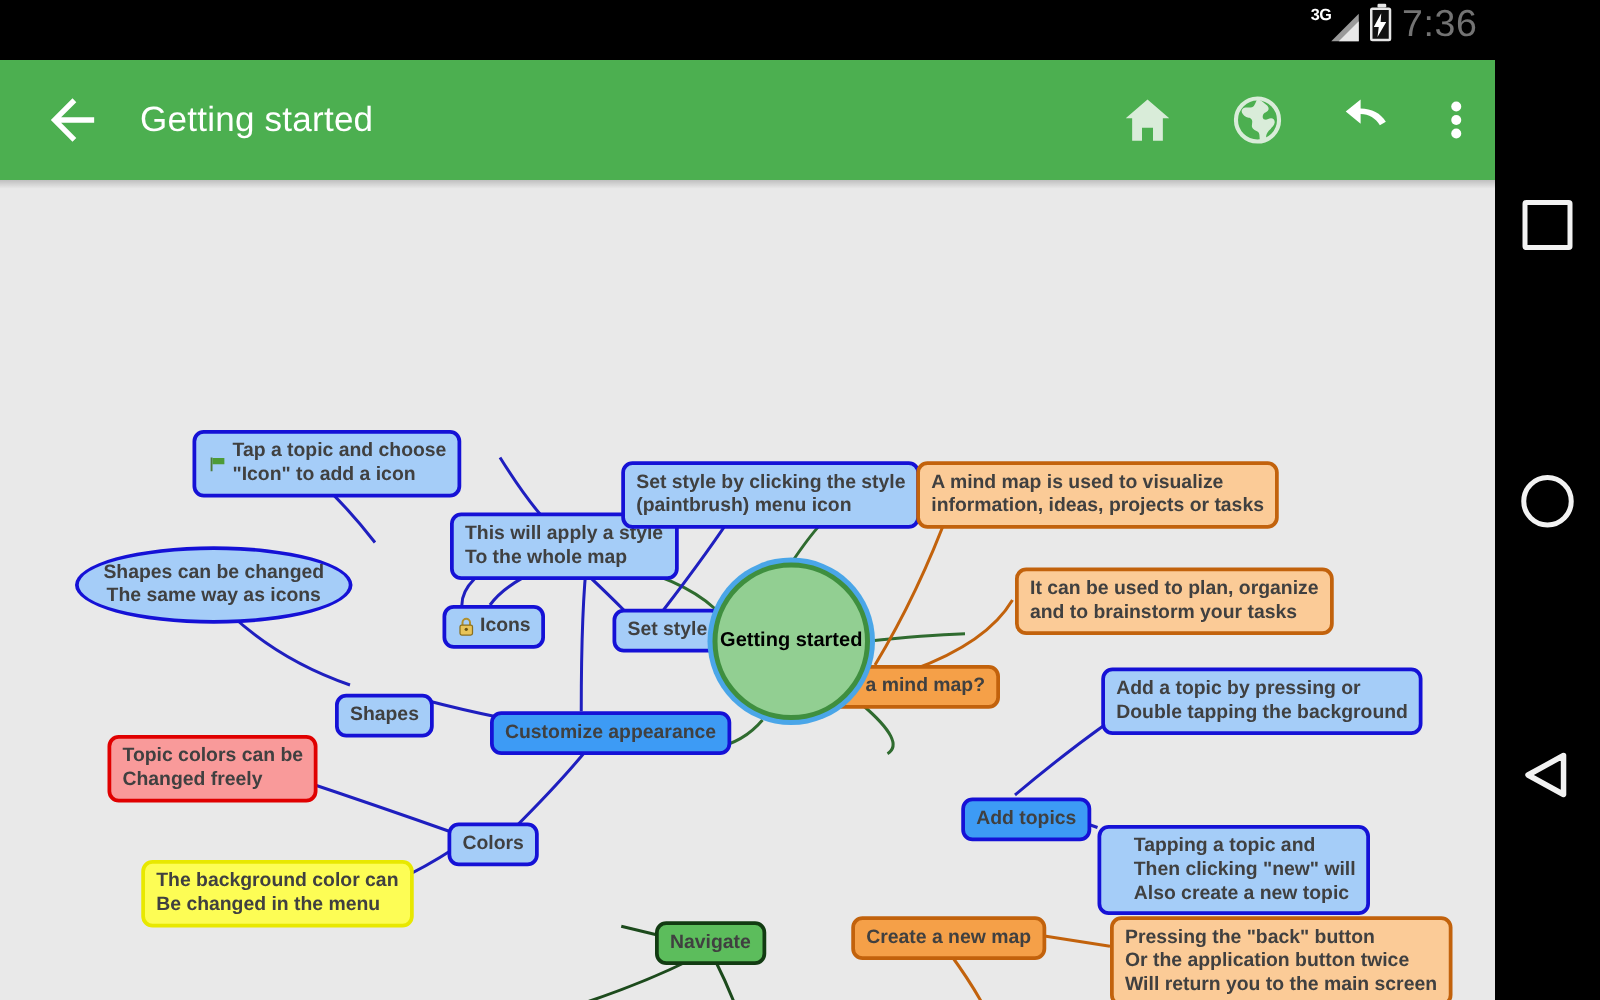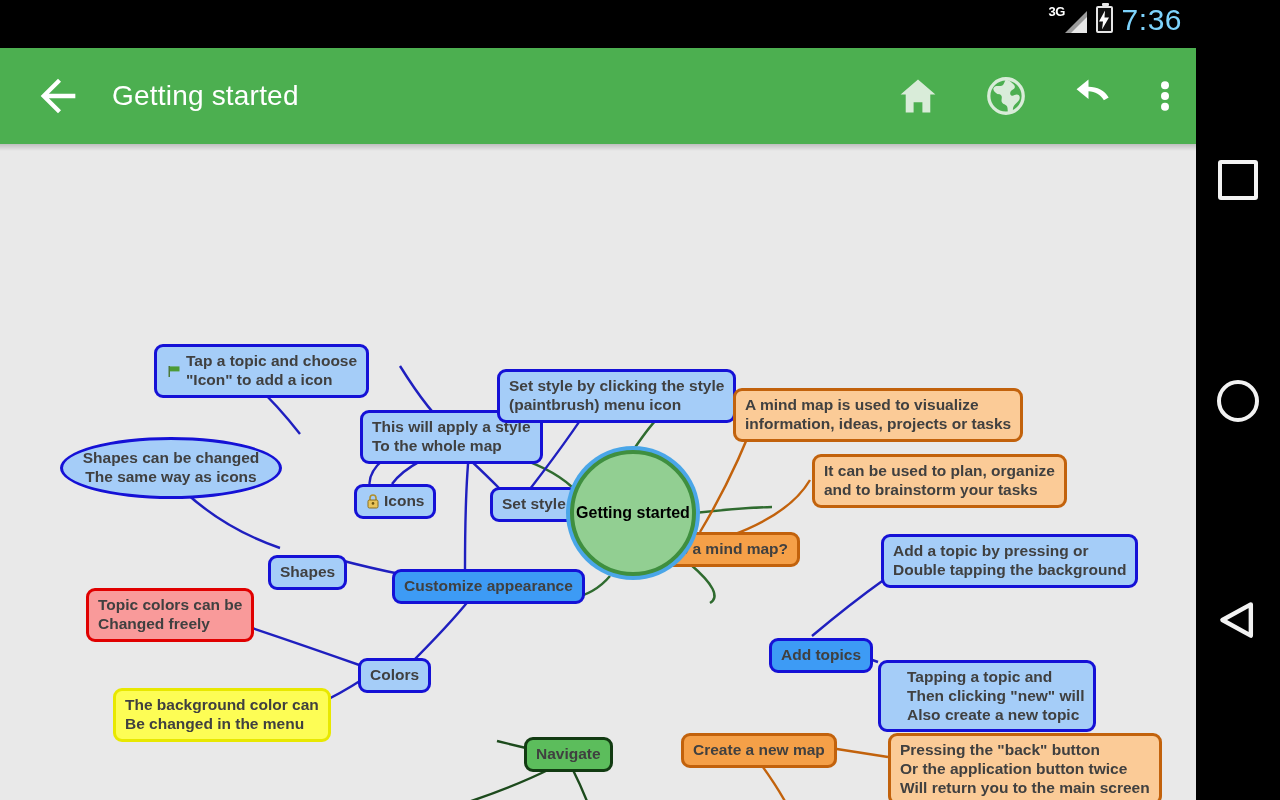--- a/index.html
+++ b/index.html
@@ -42,21 +42,21 @@
     border: 2px solid #e6e6e6; border-radius: 2px; background: #111;
   }
   .battery::before {
     content: ""; position: absolute; left: 4px; top: -5px;
     width: 7px; height: 3px; background: #e6e6e6; border-radius: 1px;
   }
   .bolt {
     position: absolute; left: 50%; top: 50%; transform: translate(-50%,-50%);
     width: 10px; height: 19px;
   }
-  #clock { font-size: 30px; color: #7dd3fc; letter-spacing: 0.5px; line-height: 1; }
+  #clock { font-size: 30px; color: #737373; letter-spacing: 0.5px; line-height: 1; }
 
   
   #app-bar {
     position: absolute; left: 0; top: 48px; width: 1196px; height: 96px;
     background: #4caf50; display: flex; align-items: center;
   }
   #back-arrow { width: 52px; height: 52px; margin-left: 32px; cursor: pointer; }
   #app-title {
     margin-left: 28px; color: #fff; font-size: 28px; font-weight: 400;
     letter-spacing: 0.2px;
@@ -276,21 +276,21 @@
       <div class="node red-light" style="left:86px; top:444px;">
         <span>Topic colors can be
 Changed freely</span>
       </div>
 
       <div class="node yellow" style="left:113px; top:544px;">
         <span>The background color can
 Be changed in the menu</span>
       </div>
 
-      <div class="node orange-light" style="left:733px; top:225px;margin-top:19px;">
+      <div class="node orange-light" style="left:733px; top:225px;">
         <span>A mind map is used to visualize
 information, ideas, projects or tasks</span>
       </div>
 
       <div class="node orange-light" style="left:812px; top:310px;">
         <span>It can be used to plan, organize
 and to brainstorm your tasks</span>
       </div>
 
       <div class="node orange-dark" style="left:621px; top:388px;">

